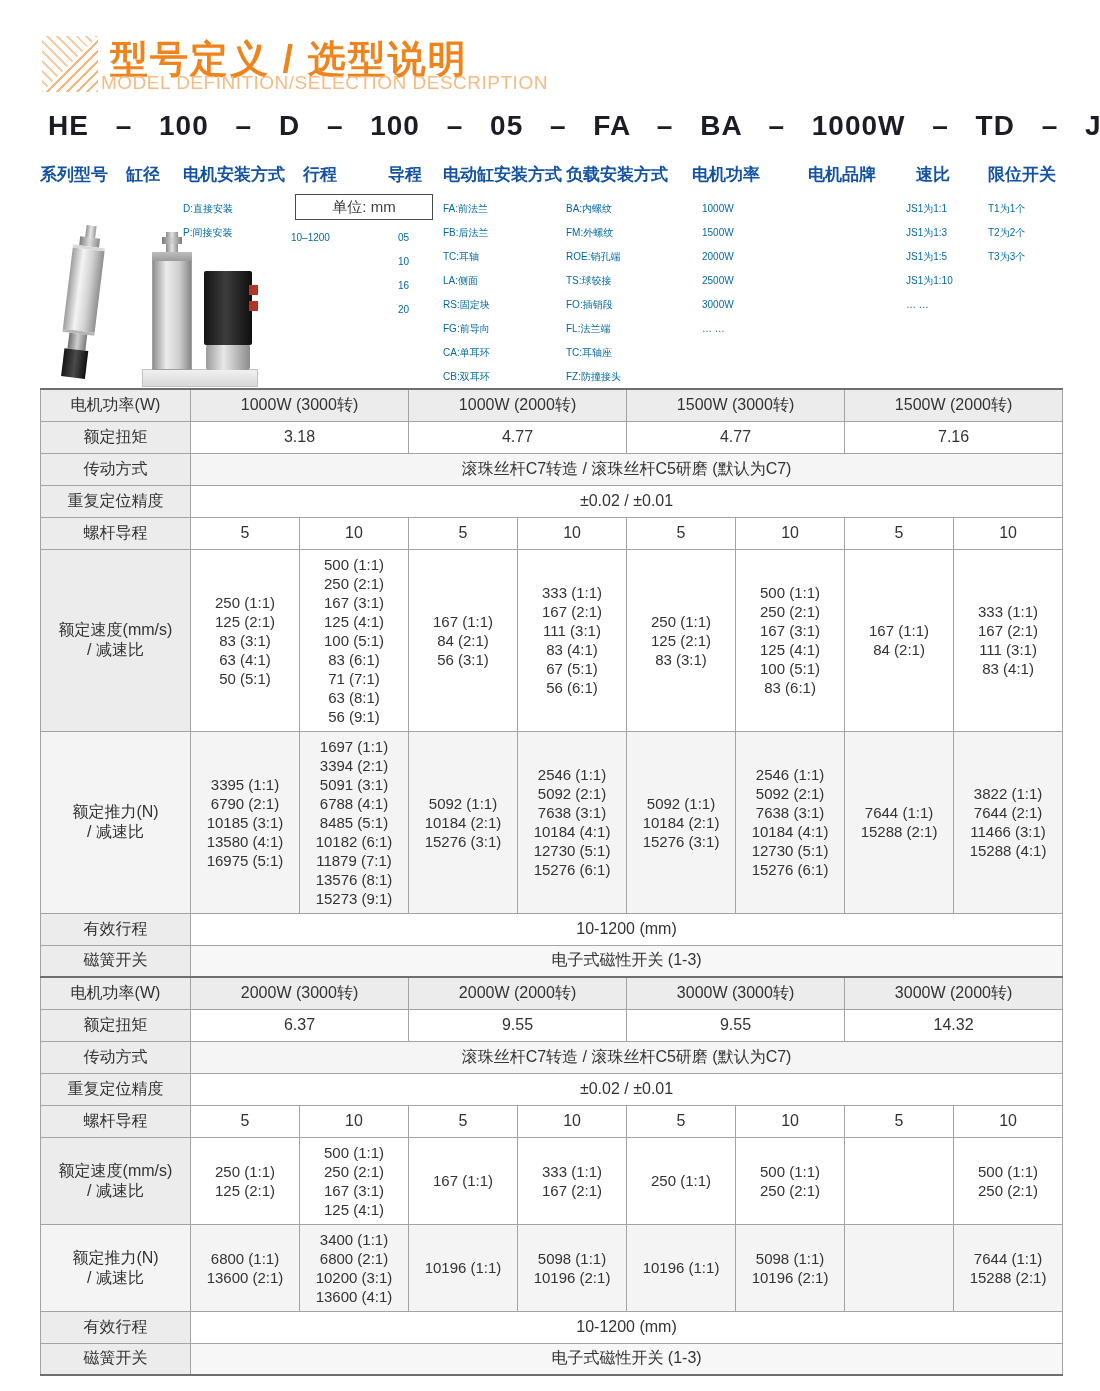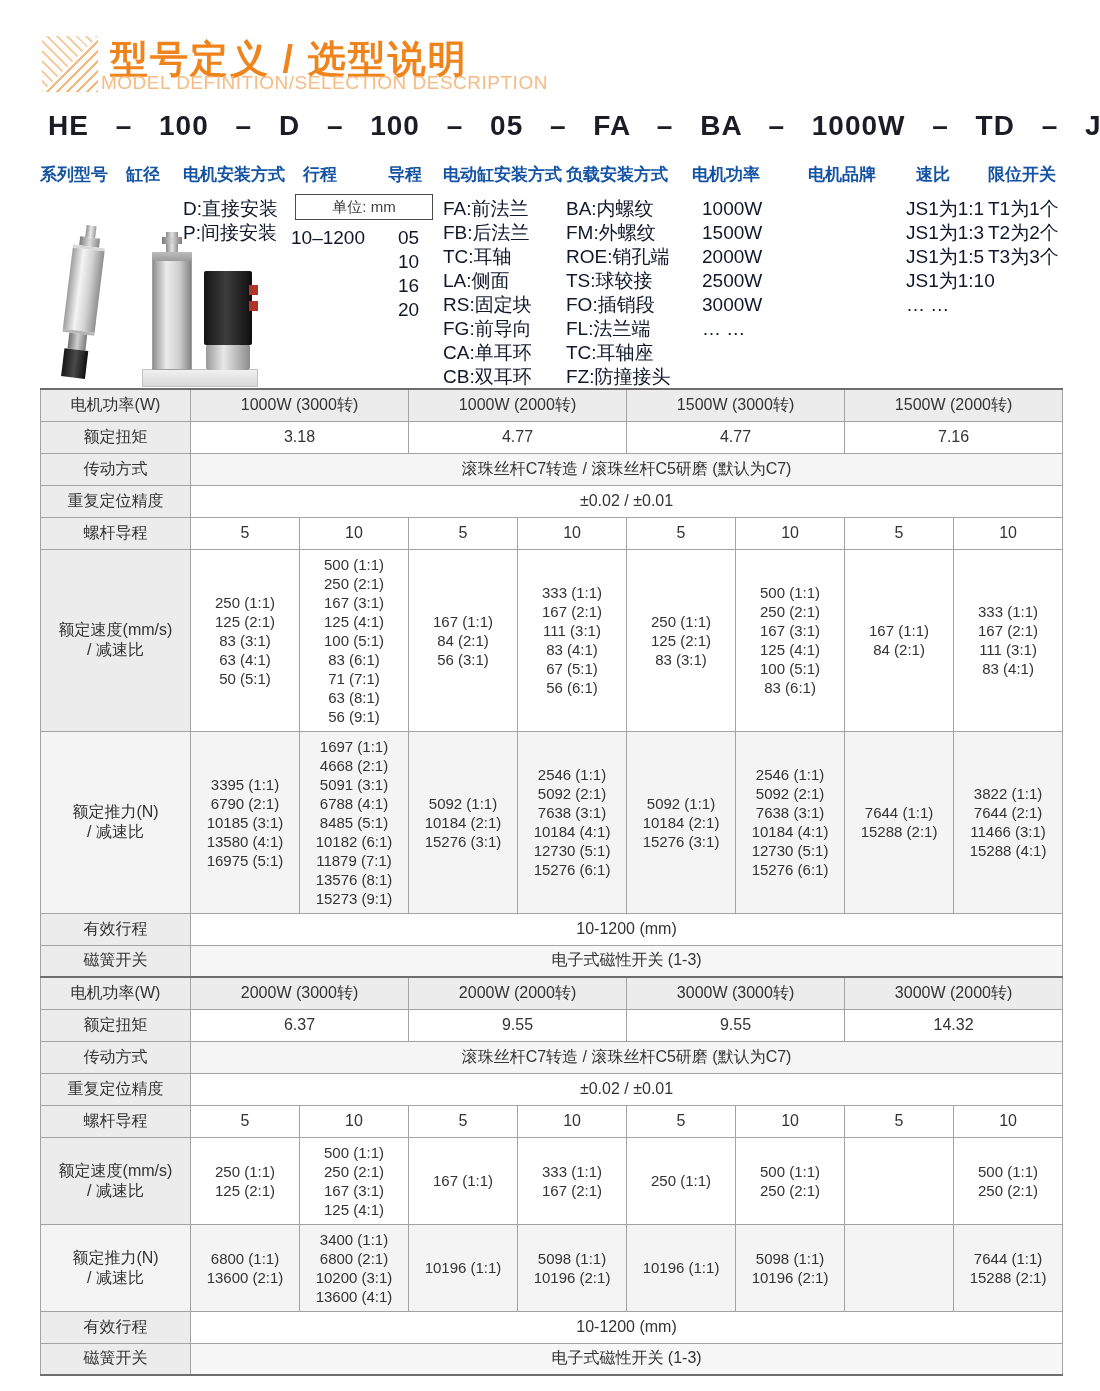--- a/index.html
+++ b/index.html
@@ -39,21 +39,21 @@
     position:absolute; top:110px; left:48px; right:40px;
     font-size:28px; font-weight:bold; color:#1c1c26;
     white-space:nowrap; word-spacing:18px; letter-spacing:1px;
   }
 
   
   .selector { position:absolute; top:163px; left:0; width:1100px; height:222px; }
   .sel-col { position:absolute; top:0; }
   .sel-head { font-size:17px; font-weight:bold; color:#1453a3; white-space:nowrap; }
   .sel-list { margin-top:11px; }
-  .opt-line { font-size:19px; color:#0f172a; line-height:24px; white-space:nowrap; }
+  .opt-line { font-size:10px; color:#0369a1; line-height:24px; white-space:nowrap; }
   .unit-box {
     position:absolute; left:295px; top:31px; width:138px; height:26px;
     border:1px solid #4a4a4a; font-size:15px; color:#3d3d3d;
     text-align:center; line-height:24px;
   }
   .sel-stroke-val { position:absolute; left:291px; top:63px; }
   .sel-lead-vals  { position:absolute; left:398px; top:63px; }
 
   
   .prod1 { position:absolute; left:58px; top:62px; width:48px; height:158px; transform:rotate(7deg); }
@@ -344,21 +344,21 @@
           </td>
     <td class="val">
             <div class="cell-line">3395 (1:1)</div>
             <div class="cell-line">6790 (2:1)</div>
             <div class="cell-line">10185 (3:1)</div>
             <div class="cell-line">13580 (4:1)</div>
             <div class="cell-line">16975 (5:1)</div>
           </td>
     <td class="val">
             <div class="cell-line">1697 (1:1)</div>
-            <div class="cell-line">4668 (2:1)</div>
+            <div class="cell-line">3394 (2:1)</div>
             <div class="cell-line">5091 (3:1)</div>
             <div class="cell-line">6788 (4:1)</div>
             <div class="cell-line">8485 (5:1)</div>
             <div class="cell-line">10182 (6:1)</div>
             <div class="cell-line">11879 (7:1)</div>
             <div class="cell-line">13576 (8:1)</div>
             <div class="cell-line">15273 (9:1)</div>
           </td>
     <td class="val">
             <div class="cell-line">5092 (1:1)</div>

